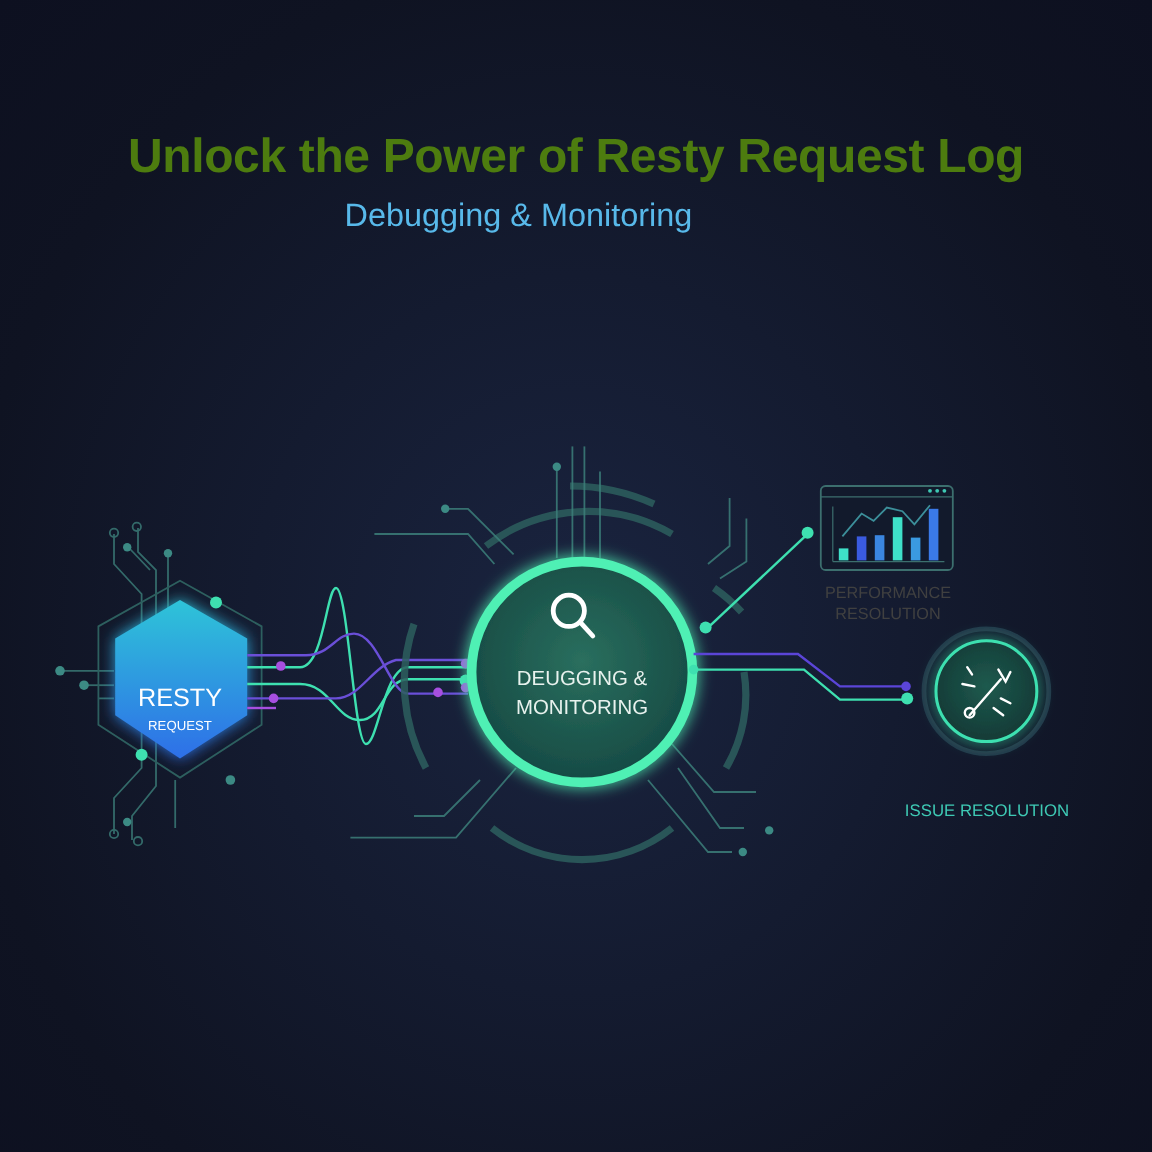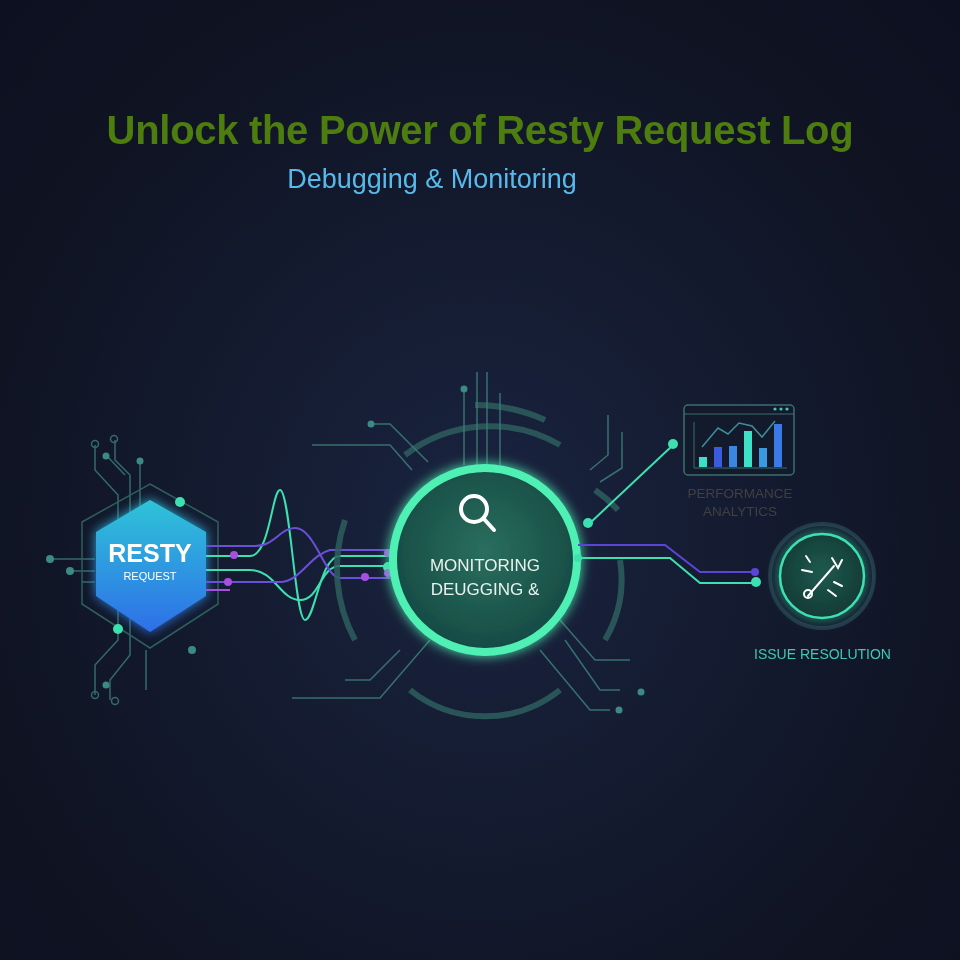--- a/index.html
+++ b/index.html
@@ -5,25 +5,25 @@
   html,body{margin:0;padding:0;}
   body{width:960px;height:960px;overflow:hidden;position:relative;
     background: radial-gradient(ellipse at 50% 55%, #1a2440 0%, #141b30 40%, #0f1322 75%, #0d1020 100%);
     font-family:"Liberation Sans", sans-serif;}
   .title{position:absolute;left:0;top:108px;width:960px;text-align:center;color:#4d7c0f;
     font-size:40px;font-weight:bold;letter-spacing:-0.3px;}
   .subtitle{position:absolute;left:0;top:164px;width:864px;text-align:center;color:#58b9ea;font-size:27px;}
   svg.art{position:absolute;left:0;top:0;}
   .lbl{position:absolute;text-align:center;}
   .hex-text{left:80px;top:540px;width:140px;color:#ffffff;}
-  .hex-text .a{font-size:25px;font-weight:bold;line-height:26px;display:block;}
+  .hex-text .a{font-size:21px;font-weight:normal;line-height:26px;display:block;margin-top:29px;}
   .hex-text .b{font-size:11px;line-height:20px;display:block;}
   .core-text{left:395px;top:554px;width:180px;color:#e8f2ee;font-size:17px;line-height:24px;}
   .perf-text{left:660px;top:485px;width:160px;color:#404040;font-size:13.5px;line-height:18px;}
-  .issue-text{left:735px;top:646px;width:175px;color:#3ec9b4;font-size:14px;text-align:center;}
+  .issue-text{left:735px;top:667px;width:175px;color:#3ec9b4;font-size:14px;text-align:center;}
 </style>
 </head>
 <body>
 
 <div class="title">Unlock the Power of Resty Request Log</div>
 <div class="subtitle">Debugging &amp; Monitoring</div>
 
 <svg class="art" width="960" height="960" viewBox="0 0 960 960">
   <defs>
     <linearGradient id="hexg" x1="0" y1="0" x2="0" y2="1">
@@ -164,22 +164,22 @@
     <path d="M810 562 L806 556 M812 572 L802 570 M828 590 L836 596 M834 582 L842 586"></path>
   </g>
 </svg>
 
 <div class="lbl hex-text">
   <span class="a">RESTY</span>
   <span class="b">REQUEST</span>
 </div>
 
 <div class="lbl core-text">
+  <div>DEUGGING &amp;</div>
   <div>MONITORING</div>
-  <div>DEUGGING &amp;</div>
 </div>
 
 <div class="lbl perf-text">
   <div>PERFORMANCE</div>
-  <div>ANALYTICS</div>
+  <div>RESOLUTION</div>
 </div>
 
 <div class="lbl issue-text">ISSUE RESOLUTION</div>
 
 </body></html>

